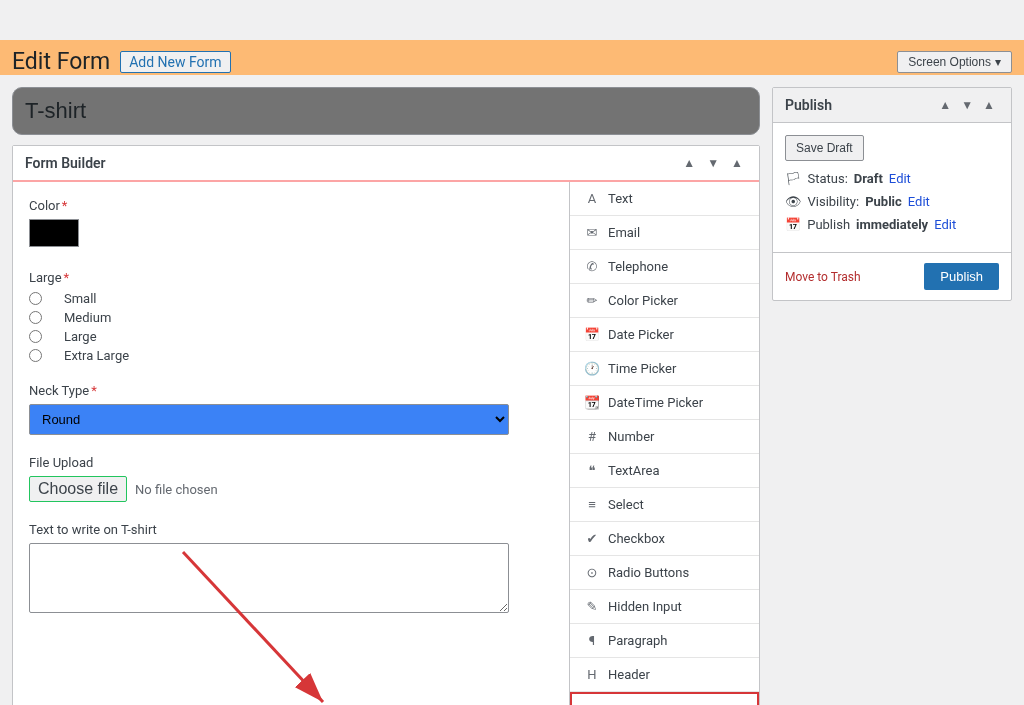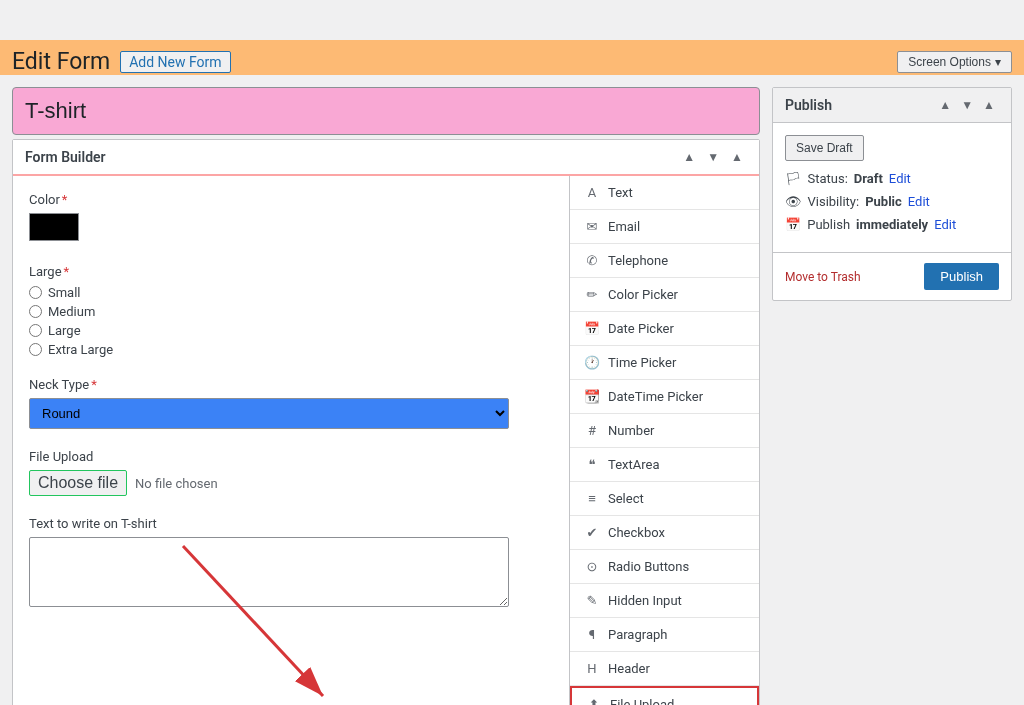--- a/index.html
+++ b/index.html
@@ -65,23 +65,23 @@
     .content-left {
       flex: 1;
       min-width: 0;
     }
 
     .form-title-input {
       width: 100%;
       padding: 10px 12px;
       font-size: 22px;
       border: 1px solid #8c8f94;
-      background: #f9a8d4;
-      border-radius: 4px;
-      margin-bottom: 4px;
+      background: #737373;
+      border-radius: 10px;
+      margin-bottom: 10px;
       color: #1d2327;
     }
 
     .form-builder-panel {
       background: #fff;
       border: 1px solid #c3c4c7;
       border-radius: 2px;
     }
 
     .panel-header {
@@ -144,21 +144,21 @@
 
     .radio-group {
       display: flex;
       flex-direction: column;
       gap: 4px;
     }
 
     .radio-item {
       display: flex;
       align-items: center;
-      gap: 6px;
+      gap: 22px;
     }
 
     .radio-item input[type="radio"] {
       margin: 0;
     }
 
     .field-select {
       width: 100%;
       max-width: 480px;
       padding: 6px 8px;

